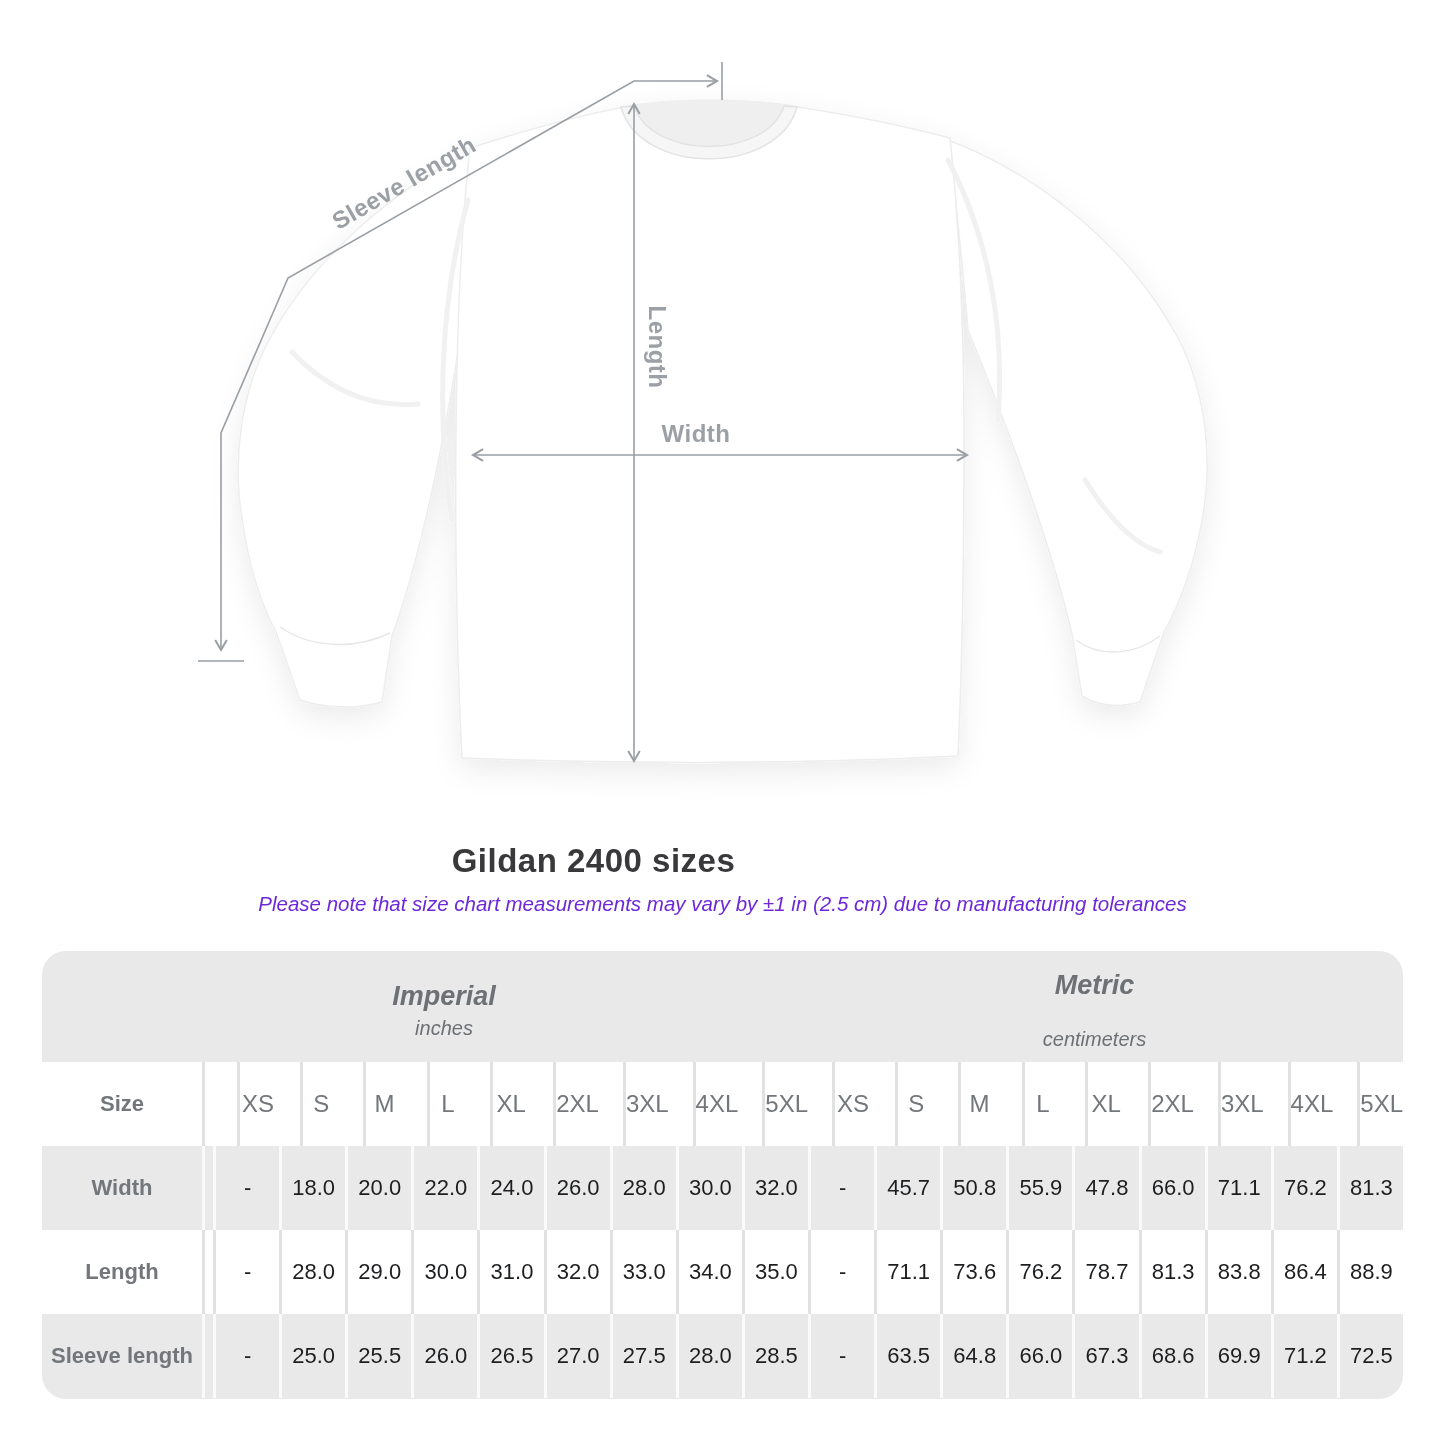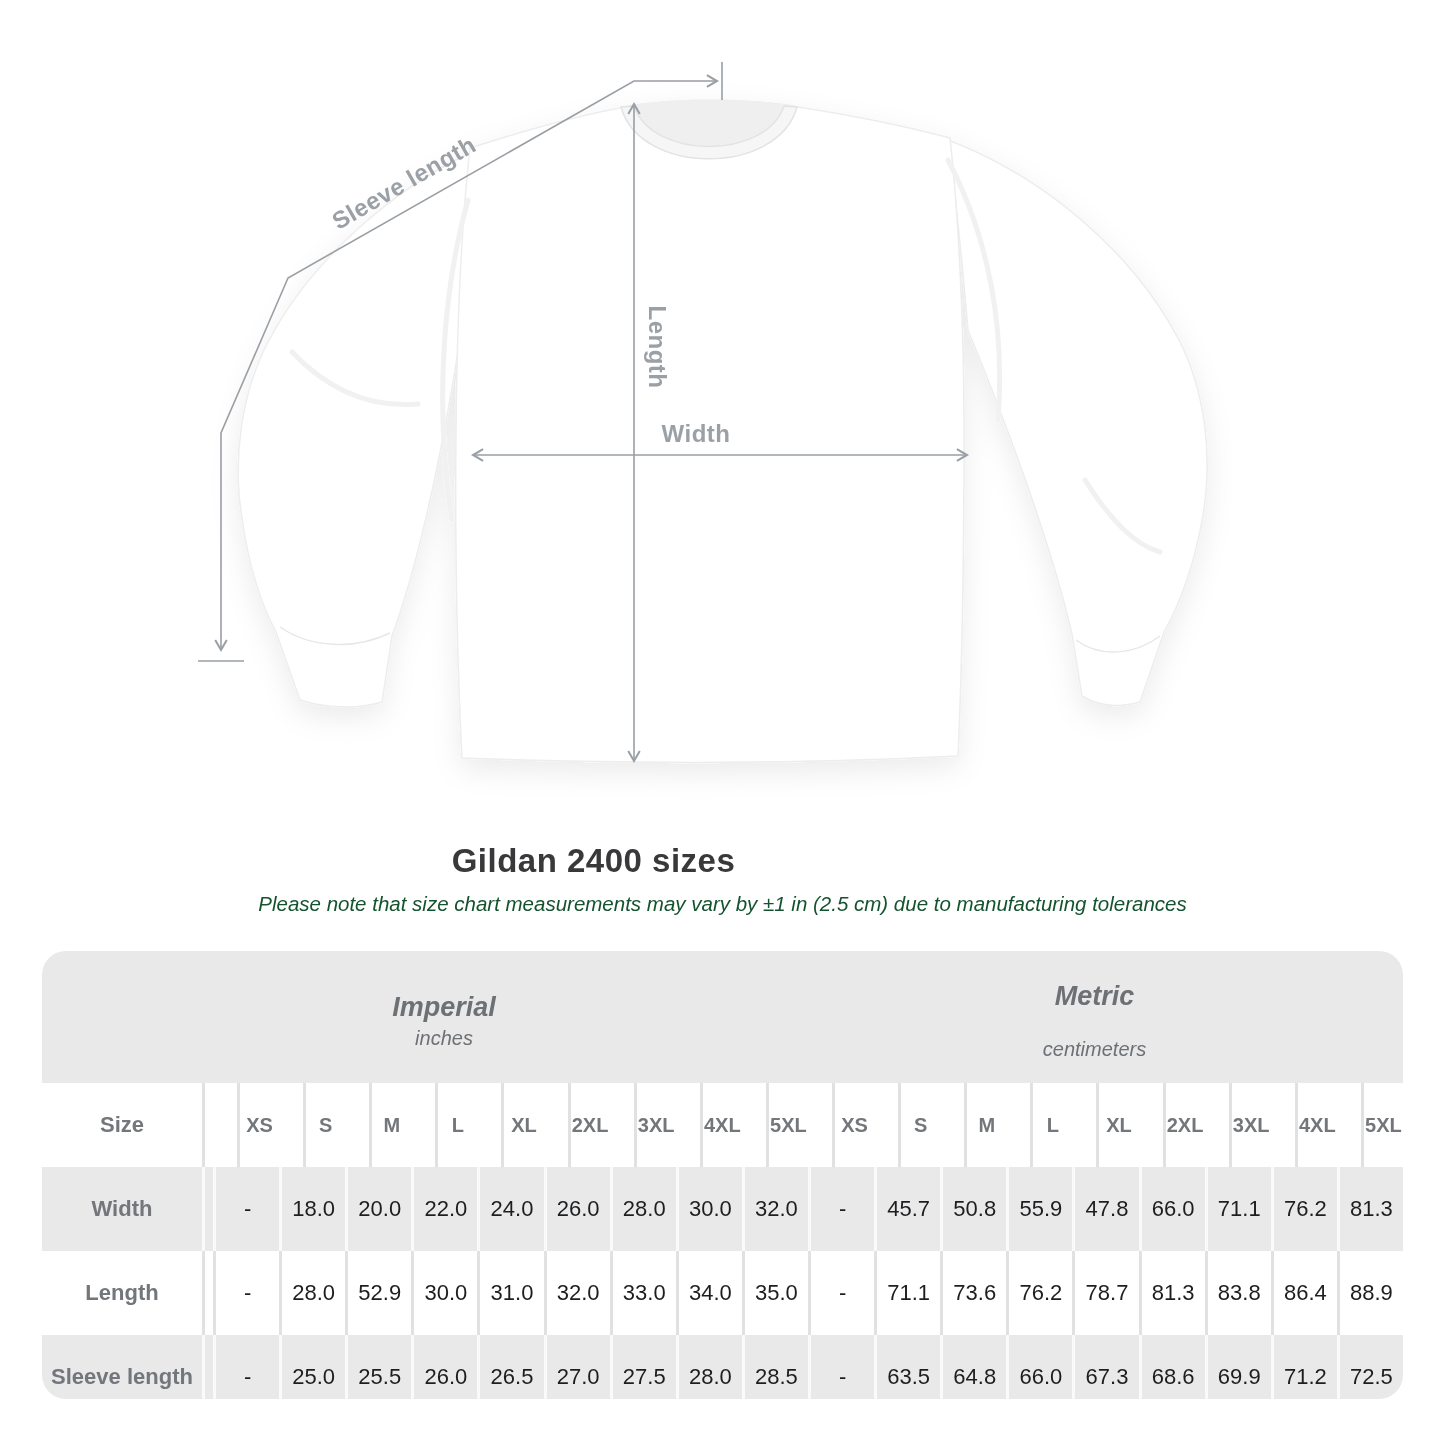--- a/index.html
+++ b/index.html
@@ -6,40 +6,40 @@
   body{font-family:"Liberation Sans", sans-serif;}
   .stage{position:relative;width:1445px;height:1445px;background:#ffffff;overflow:hidden;margin:0 auto;}
 
   
   #diagram{position:absolute;left:0;top:0;}
 
   
   .page-title{position:absolute;left:0;top:842px;width:1187px;text-align:center;
     font-size:33px;font-weight:700;color:#39393b;letter-spacing:.5px;}
   .page-note{position:absolute;left:0;top:892px;width:1445px;text-align:center;
-    font-size:20.5px;font-style:italic;color:#14532d;}
+    font-size:20.5px;font-style:italic;color:#6d28d9;}
 
   
   .size-table{position:absolute;left:42px;top:951px;width:1361px;height:448px;
     background:#e9e9e9;border-radius:24px;overflow:hidden;}
-  .band{height:132px;display:flex;}
+  .band{height:111px;display:flex;}
   .band .half{display:flex;flex-direction:column;align-items:center;justify-content:center;
     padding-top:8px;color:#6d7175;}
   .band .half.imperial{flex:0 0 770px;transform:translateX(17px);}
   .band .half.metric{flex:1;transform:translateX(-13px);gap:22px;}
   .gname{font-size:27px;font-weight:700;font-style:italic;line-height:1.15;}
   .gunit{font-size:20px;font-style:italic;margin-top:4px;}
 
   .trow{display:grid;grid-template-columns:163px 8px repeat(18,1fr);height:84px;}
   .trow>div{display:flex;align-items:center;justify-content:center;height:100%;}
   .trow.white{background:#ffffff;--sep:#e1e1e1;}
   .trow.gray{--sep:#fafafa;}
   .trow .c{border-left:3px solid var(--sep);}
   .trow .lab{border-right:3px solid var(--sep);font-weight:700;color:#73777b;font-size:22px;}
-  .trow.head .c{font-weight:700;color:#73777b;font-size:20px;margin-left:24px;}
+  .trow.head .c{font-weight:400;color:#73777b;font-size:24px;margin-left:24px;}
   .trow.data .c{font-size:22px;color:#1d1e20;}
 </style>
 </head>
 <body>
 
 <div class="stage">
 
   <svg id="diagram" width="1445" height="825" viewBox="0 0 1445 825">
     <defs>
       <marker id="arr" viewBox="0 0 10 10" refX="8" refY="5" markerWidth="9" markerHeight="9" orient="auto-start-reverse">
@@ -166,21 +166,21 @@
       <div class="c">71.1</div>
       <div class="c">76.2</div>
       <div class="c">81.3</div>
     </div>
 
     <div class="trow data white">
       <div class="lab">Length</div>
       <div class="gap"></div>
       <div class="c">-</div>
       <div class="c">28.0</div>
-      <div class="c">52.9</div>
+      <div class="c">29.0</div>
       <div class="c">30.0</div>
       <div class="c">31.0</div>
       <div class="c">32.0</div>
       <div class="c">33.0</div>
       <div class="c">34.0</div>
       <div class="c">35.0</div>
       <div class="c">-</div>
       <div class="c">71.1</div>
       <div class="c">73.6</div>
       <div class="c">76.2</div>

